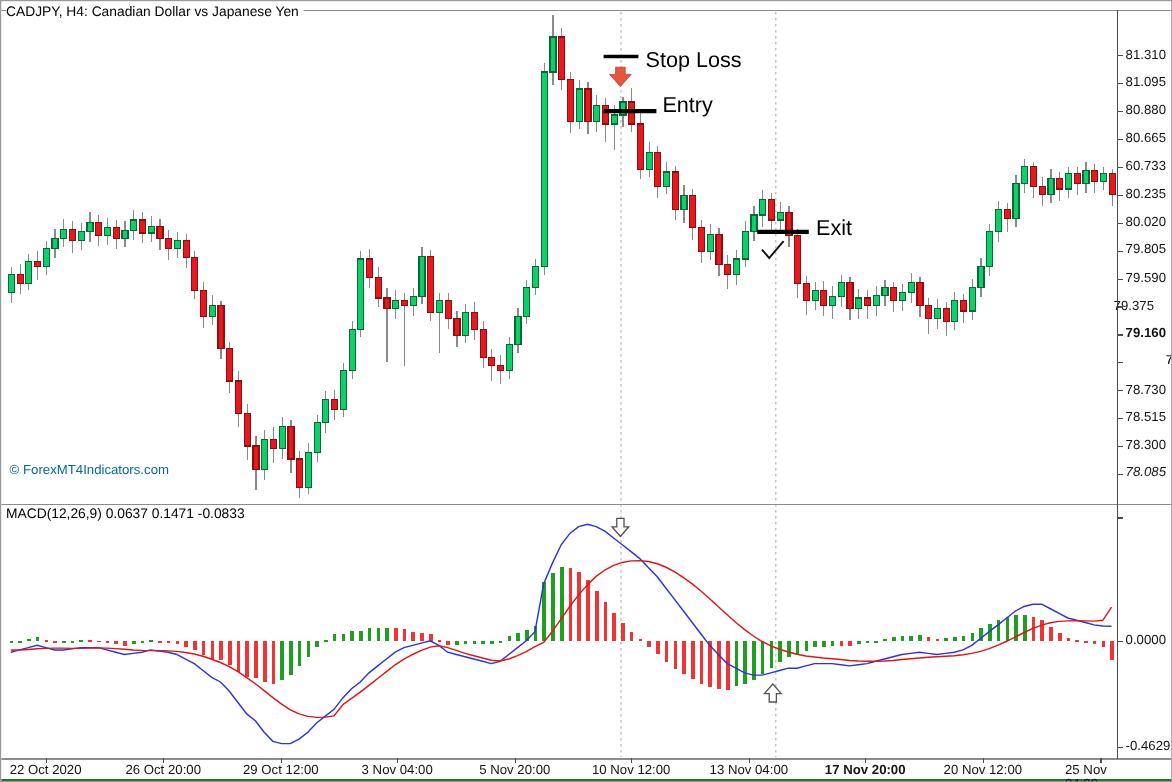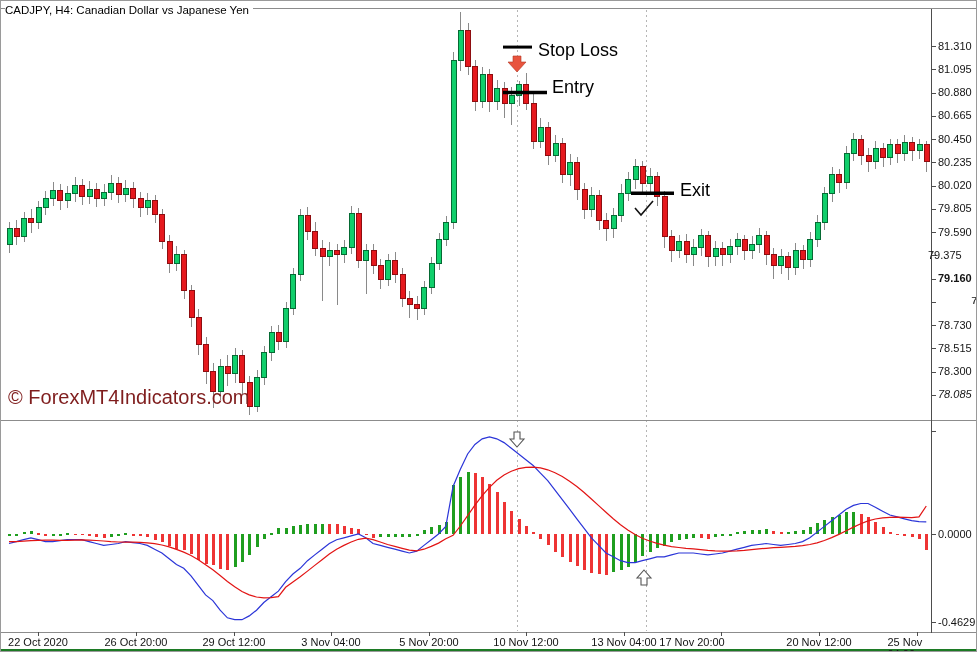--- a/index.html
+++ b/index.html
@@ -2,21 +2,21 @@
 <html><head>
 <meta charset="utf-8">
 <style>
   html,body{margin:0;padding:0;background:#d8d8d8;}
   .stage{position:relative;width:977px;height:652px;background:#fff;overflow:hidden;
          font-family:"Liberation Sans",sans-serif;border:1px solid #9a9a9a;box-sizing:border-box;}
   svg{position:absolute;left:0;top:0;}
   .ovl{position:absolute;white-space:nowrap;}
   .chart-title{left:4px;top:3px;font-size:11.5px;color:#000;background:#fff;padding:0 4px 1px 0;}
   .macd-title{left:4px;top:422px;font-size:11.5px;color:#000;background:#fff;padding:0 4px 1px 0;}
-  .watermark{left:7px;top:385px;font-size:20px;color:#7f1d1d;}
+  .watermark{left:7px;top:385px;font-size:11px;color:#0369a1;}
   .axis-label{position:absolute;font-size:11px;color:#141414;}
   .time-label{position:absolute;font-size:11px;color:#141414;transform:translateX(-50%);top:635px;}
   .trade-label{font-size:18px;color:#000;}
   .lbl-stop{left:537px;top:39px;}
   .lbl-entry{left:551px;top:76px;}
   .lbl-exit{left:679px;top:179px;}
 </style>
 </head>
 <body>
 
@@ -452,32 +452,33 @@
         <line x1="502" y1="91.52600000000075" x2="546" y2="91.52600000000075" stroke="#000000" stroke-width="3.5"></line>
         <line x1="630" y1="192.15199999999993" x2="673" y2="192.15199999999993" stroke="#000000" stroke-width="3.5"></line>
         <path d="M512 55 h8 v6 h5 l-9 10 -9 -10 h5 z" fill="#e8543e" stroke="#b23524" stroke-width="0.6"></path>
         <path d="M634 207 l6 7 l12 -14" fill="none" stroke="#111" stroke-width="1.6"></path>
         <path d="M513 431 h6 v7 h4 l-7 8 -7 -8 h4 z" fill="#fff" stroke="#555" stroke-width="1.1"></path>
         <path d="M643 569 l7 8 h-4 v7 h-6 v-7 h-4 z" fill="#fff" stroke="#555" stroke-width="1.1"></path>
       </g>
     </svg>
 
   <div class="ovl chart-title">CADJPY, H4:  Canadian Dollar vs Japanese Yen</div>
+  <div class="ovl macd-title">MACD(12,26,9) 0.0637 0.1471 -0.0833</div>
   <div class="ovl watermark">© ForexMT4Indicators.com</div>
 
   <div class="ovl trade-label lbl-stop">Stop Loss</div>
   <div class="ovl trade-label lbl-entry">Entry</div>
   <div class="ovl trade-label lbl-exit">Exit</div>
 
   <div id="price-axis">
       <div class="axis-label" style="left: 937px; top: 38.5px;">81.310</div>
       <div class="axis-label" style="left: 937px; top: 61.763px;">81.095</div>
       <div class="axis-label" style="left: 937px; top: 85.026px;">80.880</div>
       <div class="axis-label" style="left: 937px; top: 108.289px;">80.665</div>
-      <div class="axis-label" style="left: 937px; top: 131.552px;">80.450</div>
+      <div class="axis-label" style="left: 937px; top: 131.552px;">60.733</div>
       <div class="axis-label" style="left: 937px; top: 154.815px;">80.235</div>
       <div class="axis-label" style="left: 937px; top: 178.078px;">80.020</div>
       <div class="axis-label" style="left: 937px; top: 201.341px;">79.805</div>
       <div class="axis-label" style="left: 937px; top: 224.604px;">79.590</div>
       <div class="axis-label" style="left: 927px; top: 247.867px;">79.375</div>
       <div class="axis-label" style="left: 937px; top: 271.13px; font-weight: bold;">79.160</div>
       <div class="axis-label" style="left: 970px; top: 294.393px; font-family: Liberation Mono, monospace;">78.945</div>
       <div class="axis-label" style="left: 937px; top: 317.656px;">78.730</div>
       <div class="axis-label" style="left: 937px; top: 340.919px;">78.515</div>
       <div class="axis-label" style="left: 937px; top: 364.182px;">78.300</div>
@@ -489,17 +490,17 @@
       <div class="axis-label" style="left: 937px; top: 614.636px;">-0.4629</div>
     </div>
   <div id="time-axis">
       <div class="time-label" style="left: 37px;">22 Oct 2020</div>
       <div class="time-label" style="left: 135px;">26 Oct 20:00</div>
       <div class="time-label" style="left: 233px;">29 Oct 12:00</div>
       <div class="time-label" style="left: 330px;">3 Nov 04:00</div>
       <div class="time-label" style="left: 428px;">5 Nov 20:00</div>
       <div class="time-label" style="left: 525px;">10 Nov 12:00</div>
       <div class="time-label" style="left: 623px;">13 Nov 04:00</div>
-      <div class="time-label" style="left: 691px;">17 Nov 20:00</div>
+      <div class="time-label" style="left: 720px; font-weight: bold;">17 Nov 20:00</div>
       <div class="time-label" style="left: 818px;">20 Nov 12:00</div>
       <div class="time-label" style="left: 916px;">25 Nov 04:00</div>
     </div>
 </div>
 
 </body></html>

